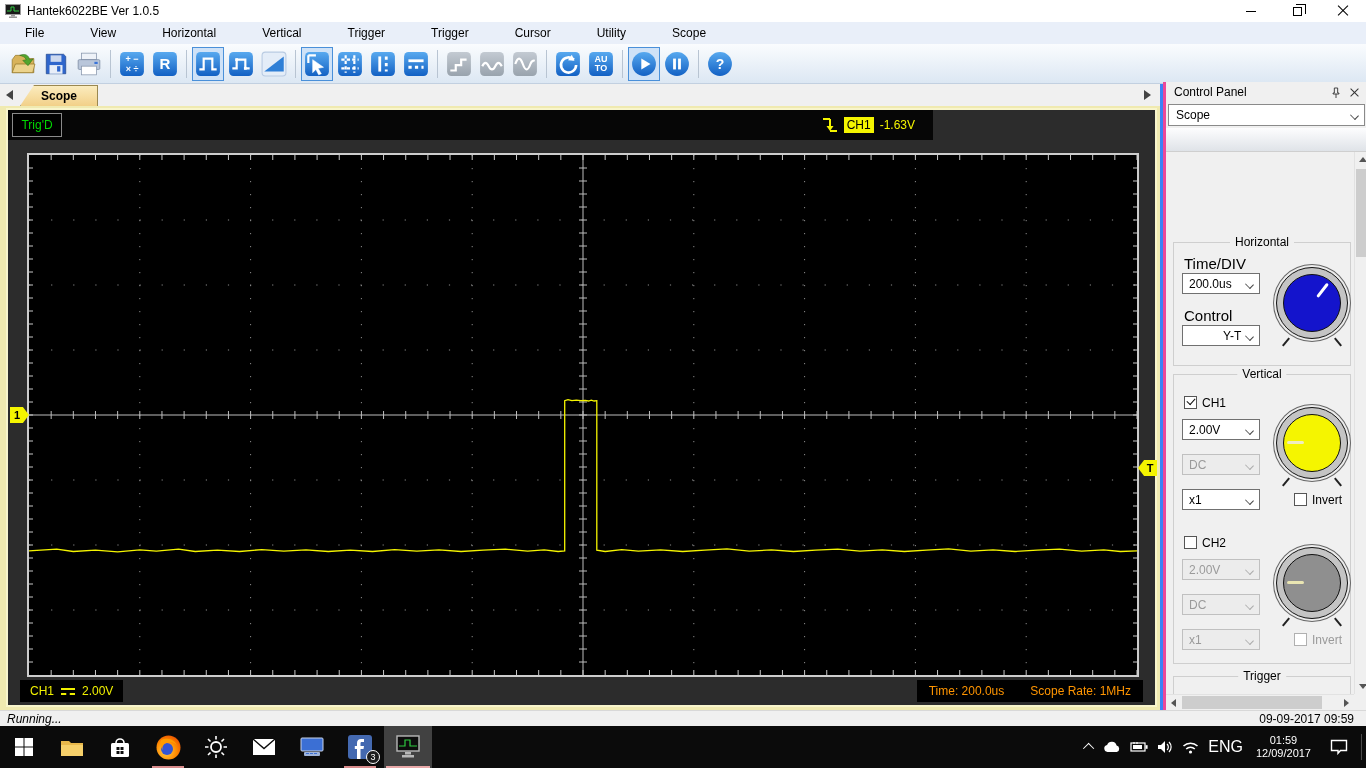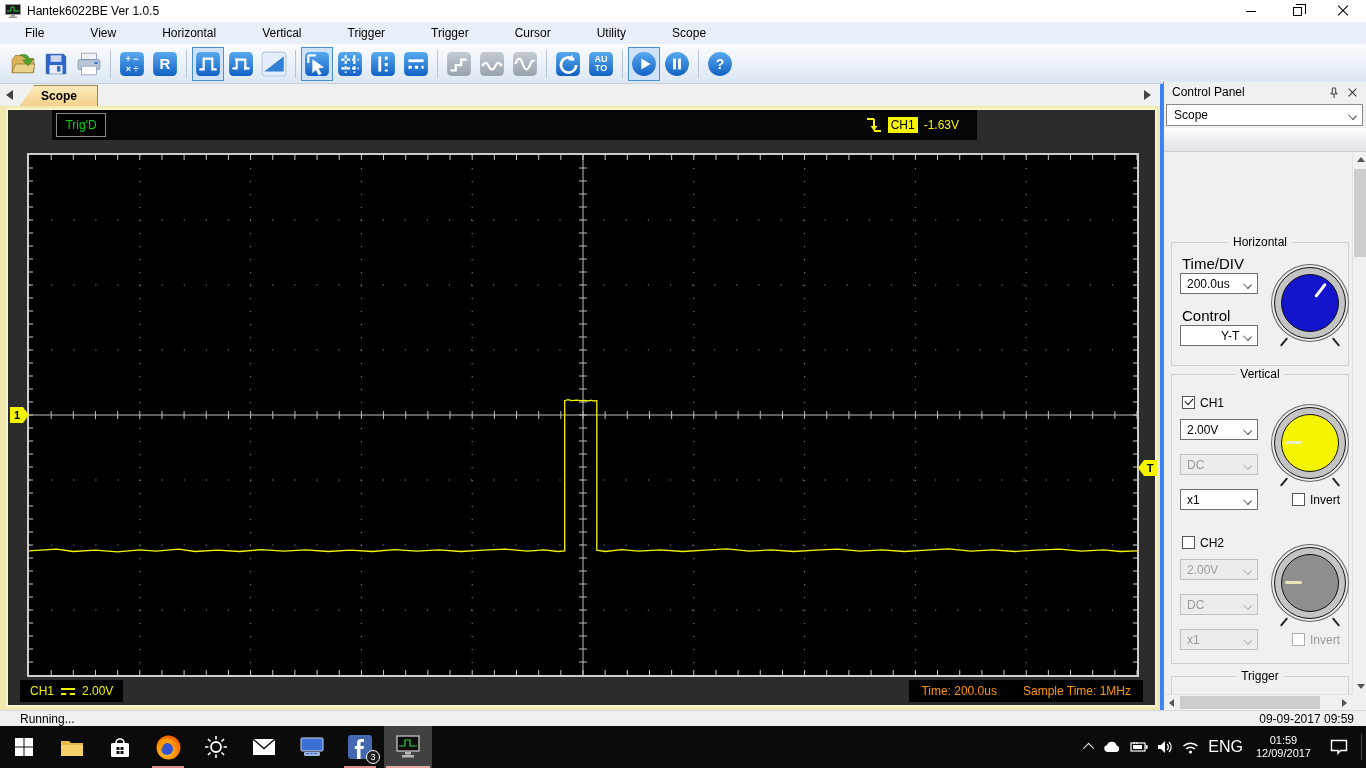--- a/index.html
+++ b/index.html
@@ -38,40 +38,40 @@
   .tabbar { position:absolute; left:0; top:0; width:1160px; height:22px; background:#f0f0f0; }
   .tabnav { position:absolute; top:4px; width:12px; height:14px; display:flex; align-items:center; justify-content:center; }
   .tabnav-l { left:3px; } .tabnav-r { left:1141px; }
   .tri-l { width:0; height:0; border-top:5px solid transparent; border-bottom:5px solid transparent; border-right:7px solid #444; }
   .tri-r { width:0; height:0; border-top:5px solid transparent; border-bottom:5px solid transparent; border-left:7px solid #444; }
   .tab-scope { position:absolute; left:20px; top:1px; width:78px; height:21px; background:linear-gradient(#fbecbe,#f2d088); border:1px solid #9a8850; border-bottom:none; clip-path:polygon(14px 0,100% 0,100% 100%,0 100%); display:flex; align-items:center; justify-content:center; font-weight:bold; }
 
   .scope-page { position:absolute; left:0; top:22px; width:1160px; height:604px; background:#f0eab0; }
   .scope-widget { position:absolute; left:8px; top:4px; width:1147px; height:595px; background:#2c2c2c; box-shadow:0 0 0 2px #f8f5cc; }
 
-  .scope-topbar { position:absolute; left:0; top:0; width:925px; height:30px; background:#060606;margin-left:44px; }
+  .scope-topbar { position:absolute; left:0; top:0; width:925px; height:30px; background:#060606; }
   .trigd-box { position:absolute; left:4px; top:3px; width:50px; height:24px; border:1px solid #8a8a8a; background:#000; color:#00d800; display:flex; align-items:center; justify-content:center; font-size:12px; }
   .trig-info { position:absolute; right:18px; top:4px; height:22px; display:flex; align-items:center; gap:6px; }
   .ch-badge { background:#f5f500; color:#000; padding:1px 3px; font-size:12px; }
   .trig-level { color:#f5f500; font-size:12px; }
 
   .scope-displaywrap { position:absolute; left:19px; top:43px; width:1112px; height:524px; border:2px solid #cdcdcd; background:#000; }
   #scope-svg { position:absolute; left:0; top:0; }
 
   .marker { position:absolute; width:19px; height:16px; background:#f5f500; color:#000; font-weight:bold; font-size:11px; display:flex; align-items:center; justify-content:center; }
   .marker-ch1 { left:2px; clip-path:polygon(0 0,68% 0,100% 50%,68% 100%,0 100%); padding-right:5px; }
   .marker-trig { left:1130px; clip-path:polygon(100% 0,32% 0,0 50%,32% 100%,100% 100%); padding-left:5px; }
 
   .scope-bottombar { position:absolute; left:0; top:570px; width:1147px; height:24px; }
   .ch1-readout { position:absolute; left:12px; top:0; height:22px; background:#000; color:#f0f000; display:flex; align-items:center; gap:7px; padding:0 10px; font-size:12px; }
   .dc-sym { width:14px; height:7px; border-top:2px solid #f0f000; border-bottom:2px dashed #f0f000; }
   .time-readout { position:absolute; right:12px; top:0; height:22px; background:#000; color:#ff9500; display:flex; align-items:center; gap:26px; padding:0 12px; font-size:12px; }
 
   
-  .cpanel { position:absolute; left:1163px; top:-2px; width:203px; height:628px; background:#f0f0f0; border-left:1px solid #ec4899; }
+  .cpanel { position:absolute; left:1163px; top:-2px; width:203px; height:628px; background:#f0f0f0; border-left:3px solid #ec4899; }
   .cp-header { position:absolute; left:0; top:0; width:203px; height:20px; display:flex; align-items:center; padding-left:8px; }
   .cp-hbtn { position:absolute; top:3px; width:15px; height:15px; display:flex; align-items:center; justify-content:center; }
   .cp-pin { right:26px; } .cp-close { right:7px; }
   .pin-glyph { width:10px; height:12px; }
   .x-glyph { position:relative; width:9px; height:9px; }
   .x-glyph::before,.x-glyph::after { content:""; position:absolute; left:-1px; top:4px; width:11px; height:1px; background:#333; }
   .x-glyph::before { transform:rotate(45deg);} .x-glyph::after { transform:rotate(-45deg);}
   .cp-combo { position:absolute; left:2px; top:22px; width:197px; height:22px; background:#fff; border:1px solid #8a8a8a; display:flex; align-items:center; padding-left:7px; }
   .cp-gradient { position:absolute; left:0; top:46px; width:203px; height:24px; background:linear-gradient(#fdfdfe,#dfe3e8); border-bottom:1px solid #cfcfcf; }
   .cp-body { position:absolute; left:0; top:70px; width:203px; height:542px; background:#f0f0f0; overflow:hidden; }
@@ -105,21 +105,21 @@
   .sb-btn { position:absolute; width:15px; height:15px; display:flex; align-items:center; justify-content:center; background:#f0f0f0; }
   .sb-tri-up { width:0;height:0;border-left:4px solid transparent;border-right:4px solid transparent;border-bottom:5px solid #555; }
   .sb-tri-dn { width:0;height:0;border-left:4px solid transparent;border-right:4px solid transparent;border-top:5px solid #555; }
   .sb-tri-lf { width:0;height:0;border-top:4px solid transparent;border-bottom:4px solid transparent;border-right:5px solid #555; }
   .sb-tri-rt { width:0;height:0;border-top:4px solid transparent;border-bottom:4px solid transparent;border-left:5px solid #555; }
   .vthumb { position:absolute; left:1px; top:17px; width:13px; height:88px; background:#cdcdcd; }
   .hthumb { position:absolute; left:16px; top:1px; width:140px; height:13px; background:#cdcdcd; }
 
   
   .statusbar { position:absolute; left:0; top:710px; width:1366px; height:16px; background:#f0f0f0; border-top:1px solid #d8d8d8; display:flex; align-items:center; }
-  .status-left { margin-left:20px; }
+  .status-left { margin-left:7px;font-style:italic; }
   .status-right { position:absolute; right:12px; }
 
   
   .taskbar { position:absolute; left:0; top:726px; width:1366px; height:42px; background:#0b0b0b; display:flex; }
   .task-btn { width:48px; height:42px; display:flex; align-items:center; justify-content:center; position:relative; }
   .task-btn.active { background:#414141; }
   .ul { position:absolute; bottom:0; left:8px; right:8px; height:2px; background:#d98c8c; }
   .ul.wide { left:2px; right:2px; background:#e8a8a8; }
   .tray { position:absolute; right:18px; top:0; height:42px; display:flex; align-items:center; gap:9px; color:#fff; }
   .tray-chev { width:8px; height:8px; border-left:1.6px solid #fff; border-top:1.6px solid #fff; transform:rotate(45deg) translateY(2px); }
@@ -667,21 +667,21 @@
           </div>
 
         <div class="scope-bottombar">
           <div class="ch1-readout">
             <span>CH1</span>
             <span class="dc-sym"></span>
             <span>2.00V</span>
           </div>
           <div class="time-readout">
             <span>Time: 200.0us</span>
-            <span>Sample Time: 1MHz</span>
+            <span>Scope Rate: 1MHz</span>
           </div>
         </div>
 
       </div>
     </div>
 
     <div class="cpanel">
       <div class="cp-header">
         <span>Control Panel</span>
         <button class="cp-hbtn cp-pin">

